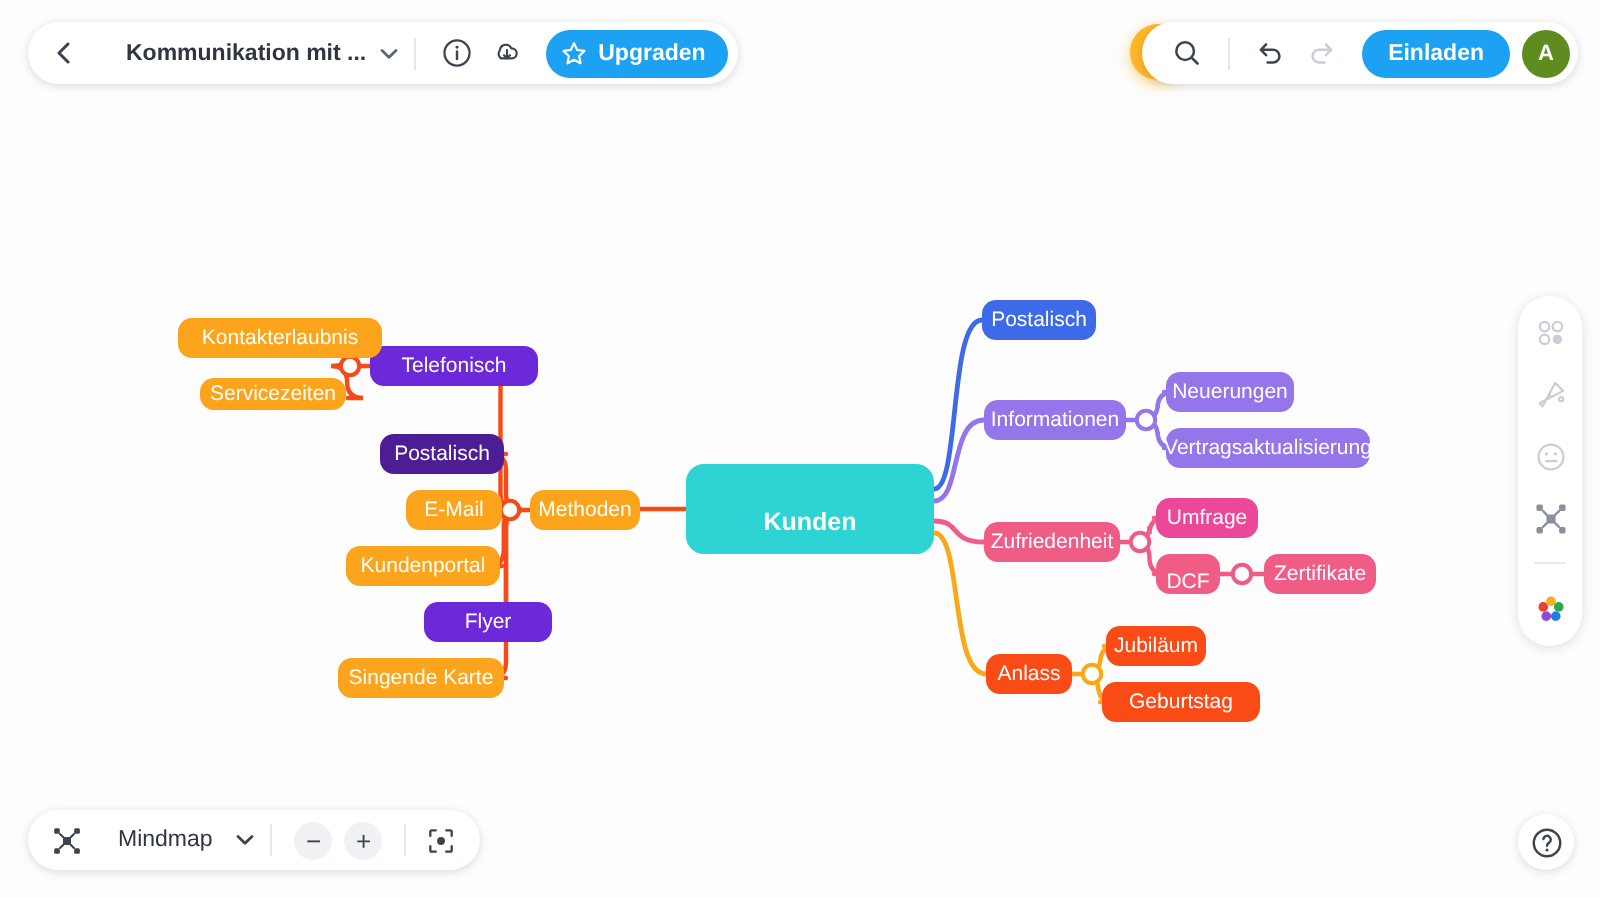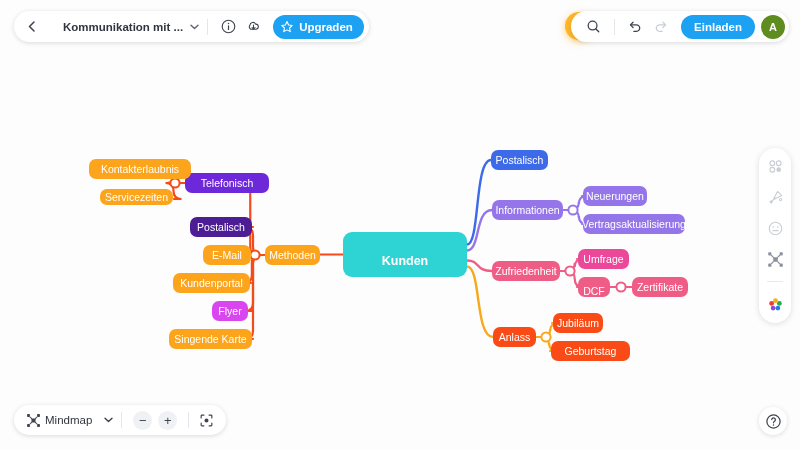--- a/index.html
+++ b/index.html
@@ -94,21 +94,21 @@
   .side-sep { width: 16px; height: 1px; background: #e8eaee; margin: 1px 0; }
 
   
   .bottombar {
     position: absolute; left: 14px; bottom: 14px;
     height: 30px; display: flex; align-items: center;
     background: #fff; border-radius: 15px;
     box-shadow: 0 1px 5px rgba(0,0,0,0.14);
     padding: 0 10px;
   }
-  .mode-label { font-size: 11.5px; color: #2f3640; font-weight: 500; margin: 0 5px 0 2px; }
+  .mode-label { font-size: 11.5px; color: #2f3640; font-weight: 500; margin: 0 5px 0 16px; }
   .zoom-btn {
     width: 19px; height: 19px; border-radius: 50%;
     background: #f0f1f4; color: #3d4450;
     display: flex; align-items: center; justify-content: center;
     font-size: 13px; margin: 0 3px; cursor: pointer; line-height: 1;
   }
   .fit-btn { width: 19px; height: 19px; display:flex; align-items:center; justify-content:center; cursor:pointer; }
 
   .help-btn {
     position: absolute; right: 13px; bottom: 14px;
@@ -188,21 +188,21 @@
         </div>
         <div class="node" style="left: 190px; top: 217px; width: 62px; height: 20px; background: #4c1d95;">
           <span>Postalisch</span>
         </div>
         <div class="node" style="left: 203px; top: 245px; width: 48px; height: 20px; background: rgb(251, 164, 28);">
           <span>E-Mail</span>
         </div>
         <div class="node" style="left: 173px; top: 273px; width: 77px; height: 20px; background: rgb(251, 164, 28);">
           <span>Kundenportal</span>
         </div>
-        <div class="node" style="left: 212px; top: 301px; width: 36px; height: 20px; background: #d946ef;">
+        <div class="node" style="left: 212px; top: 301px; width: 64px; height: 20px; background: #6d28d9;">
           <span>Flyer</span>
         </div>
         <div class="node" style="left: 169px; top: 329px; width: 83px; height: 20px; background: rgb(251, 164, 28);">
           <span>Singende Karte</span>
         </div>
         <div class="node" style="left: 491px; top: 150px; width: 57px; height: 20px; background: rgb(61, 106, 232);">
           <span>Postalisch</span>
         </div>
         <div class="node" style="left: 492px; top: 200px; width: 71px; height: 20px; background: rgb(149, 117, 234);">
           <span>Informationen</span>

